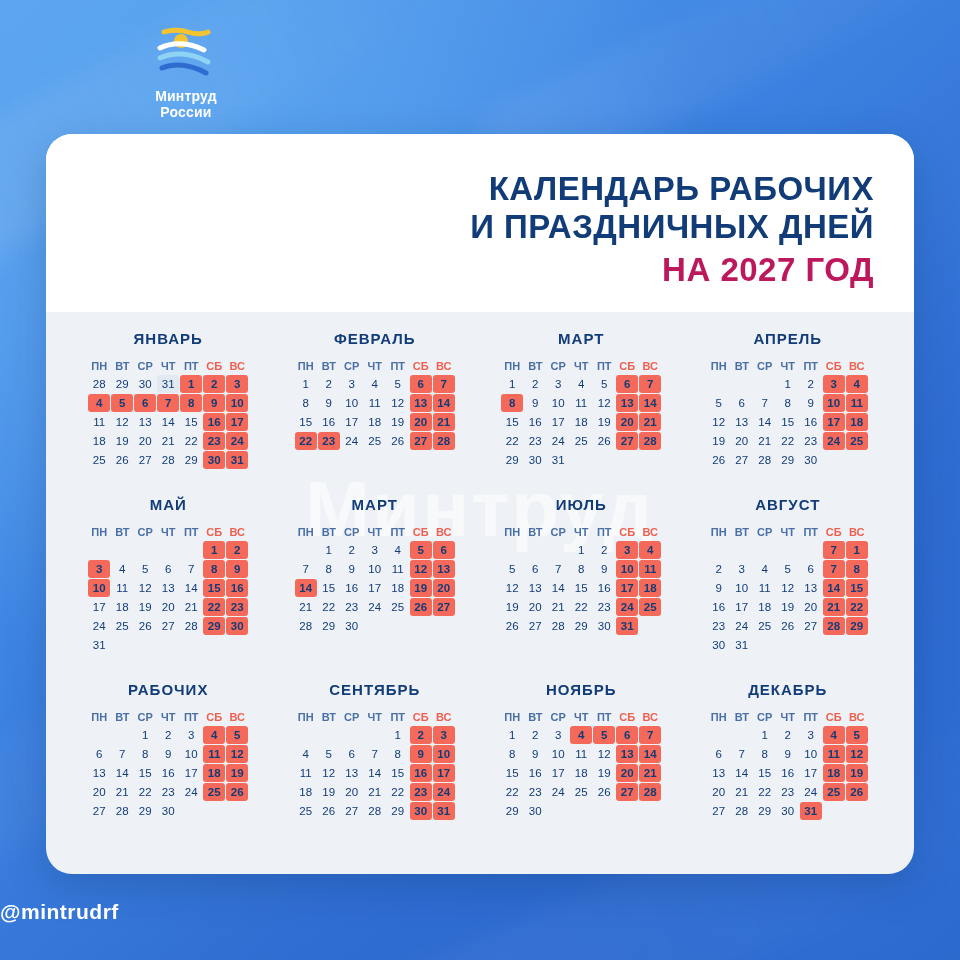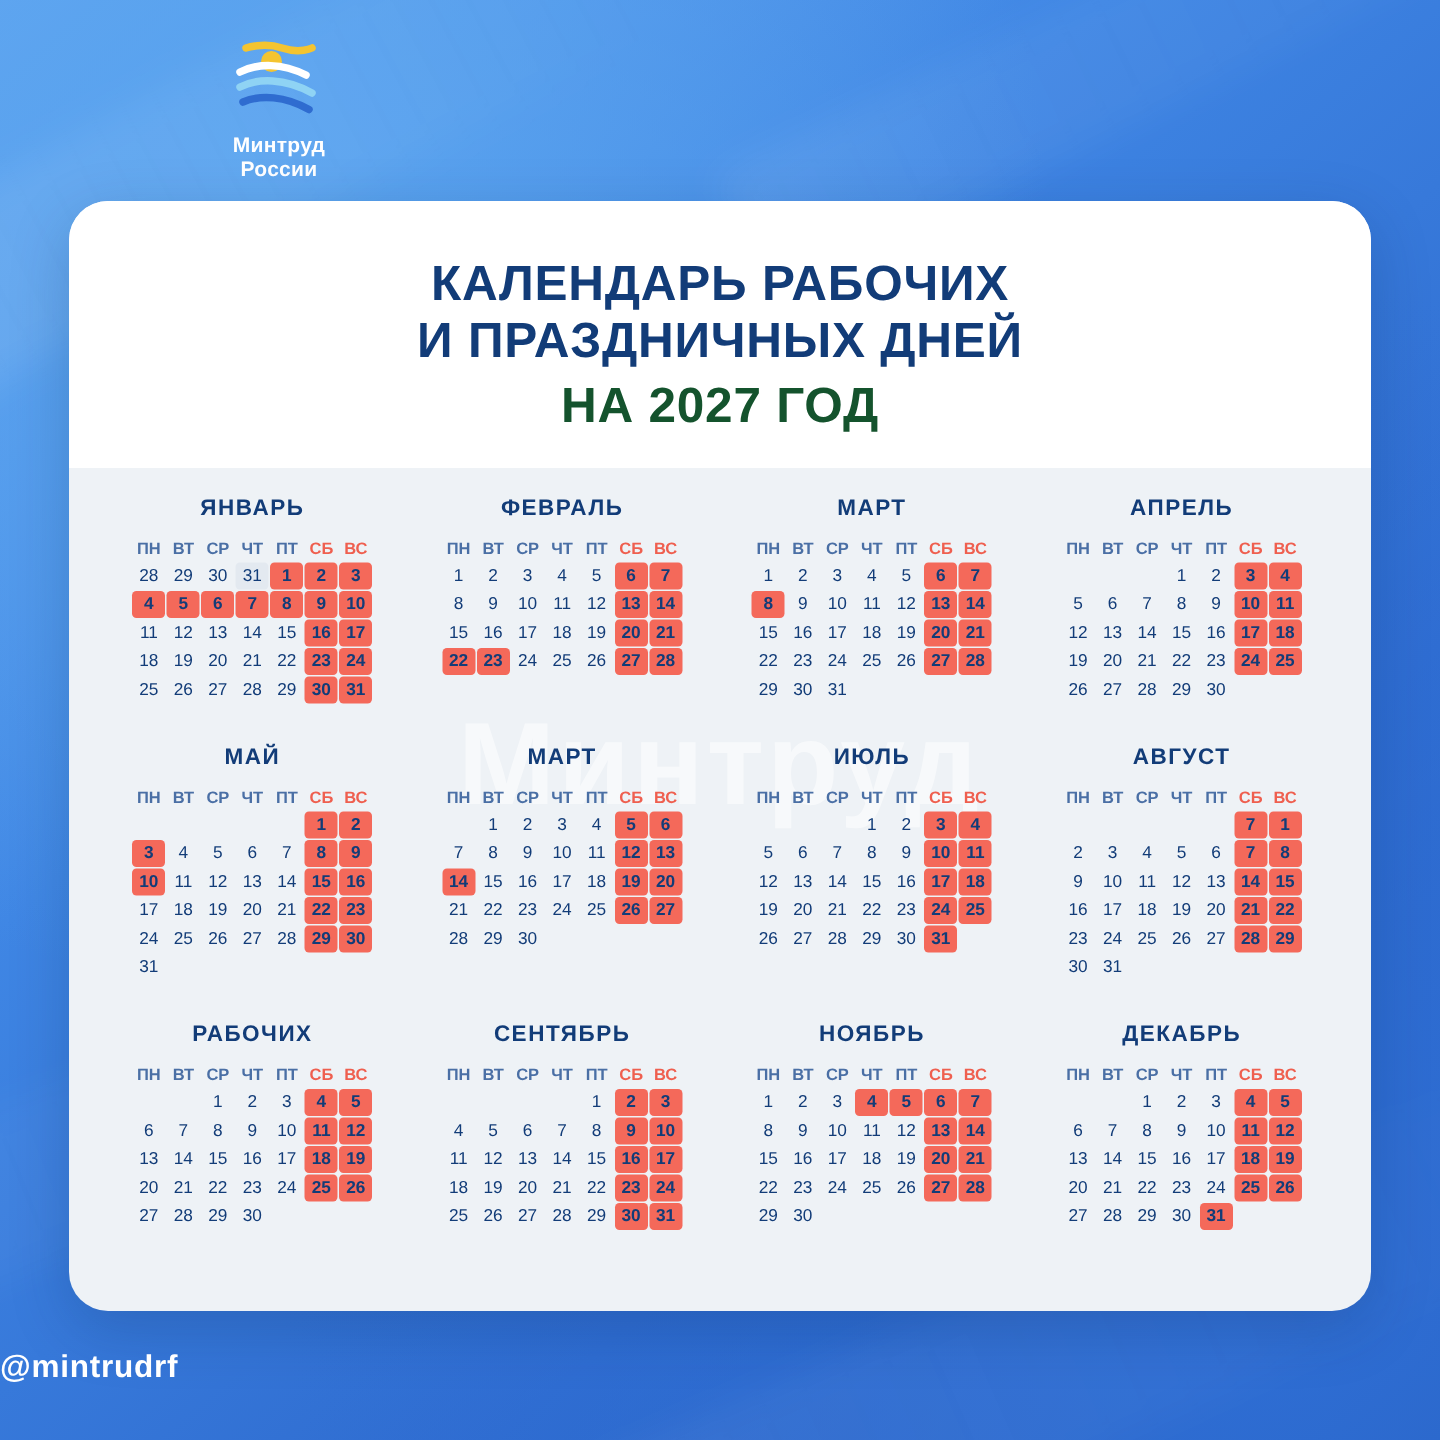--- a/index.html
+++ b/index.html
@@ -24,24 +24,24 @@
   .logo-mark{width:64px;height:60px;}
   .logo-text{margin-top:6px;color:#ffffff;font-weight:bold;font-size:14px;line-height:16px;text-align:center;letter-spacing:.2px;}
 
   
   .card{
     position:absolute;left:46px;top:134px;width:868px;height:740px;
     background:#eef2f6;border-radius:26px;box-shadow:0 12px 40px rgba(10,40,90,.22);
     overflow:hidden;
   }
   .card-top{
-    background:#ffffff;padding:36px 40px 22px 40px;text-align:center;
+    background:#ffffff;padding:36px 40px 22px 40px;text-align:right;
   }
   .title1{color:#123c78;font-size:33px;font-weight:bold;line-height:38px;letter-spacing:.5px;}
-  .title2{color:#14532d;font-size:33px;font-weight:bold;line-height:40px;margin-top:4px;letter-spacing:.5px;}
+  .title2{color:#be185d;font-size:33px;font-weight:bold;line-height:40px;margin-top:4px;letter-spacing:.5px;}
 
   
   .watermark{position:absolute;left:0;right:0;top:330px;text-align:center;color:rgba(255,255,255,.55);
     font-size:78px;font-weight:bold;letter-spacing:2px;pointer-events:none;user-select:none;}
 
   .months{position:relative;padding:18px 26px 10px 22px;display:grid;grid-template-columns:repeat(4,1fr);
     row-gap:26px;column-gap:6px;}
   .month{text-align:center;}
   .month-name{color:#123c78;font-size:15px;font-weight:bold;letter-spacing:1px;margin-bottom:10px;}
   table.cal{border-collapse:separate;border-spacing:1px;margin:0 auto;}

